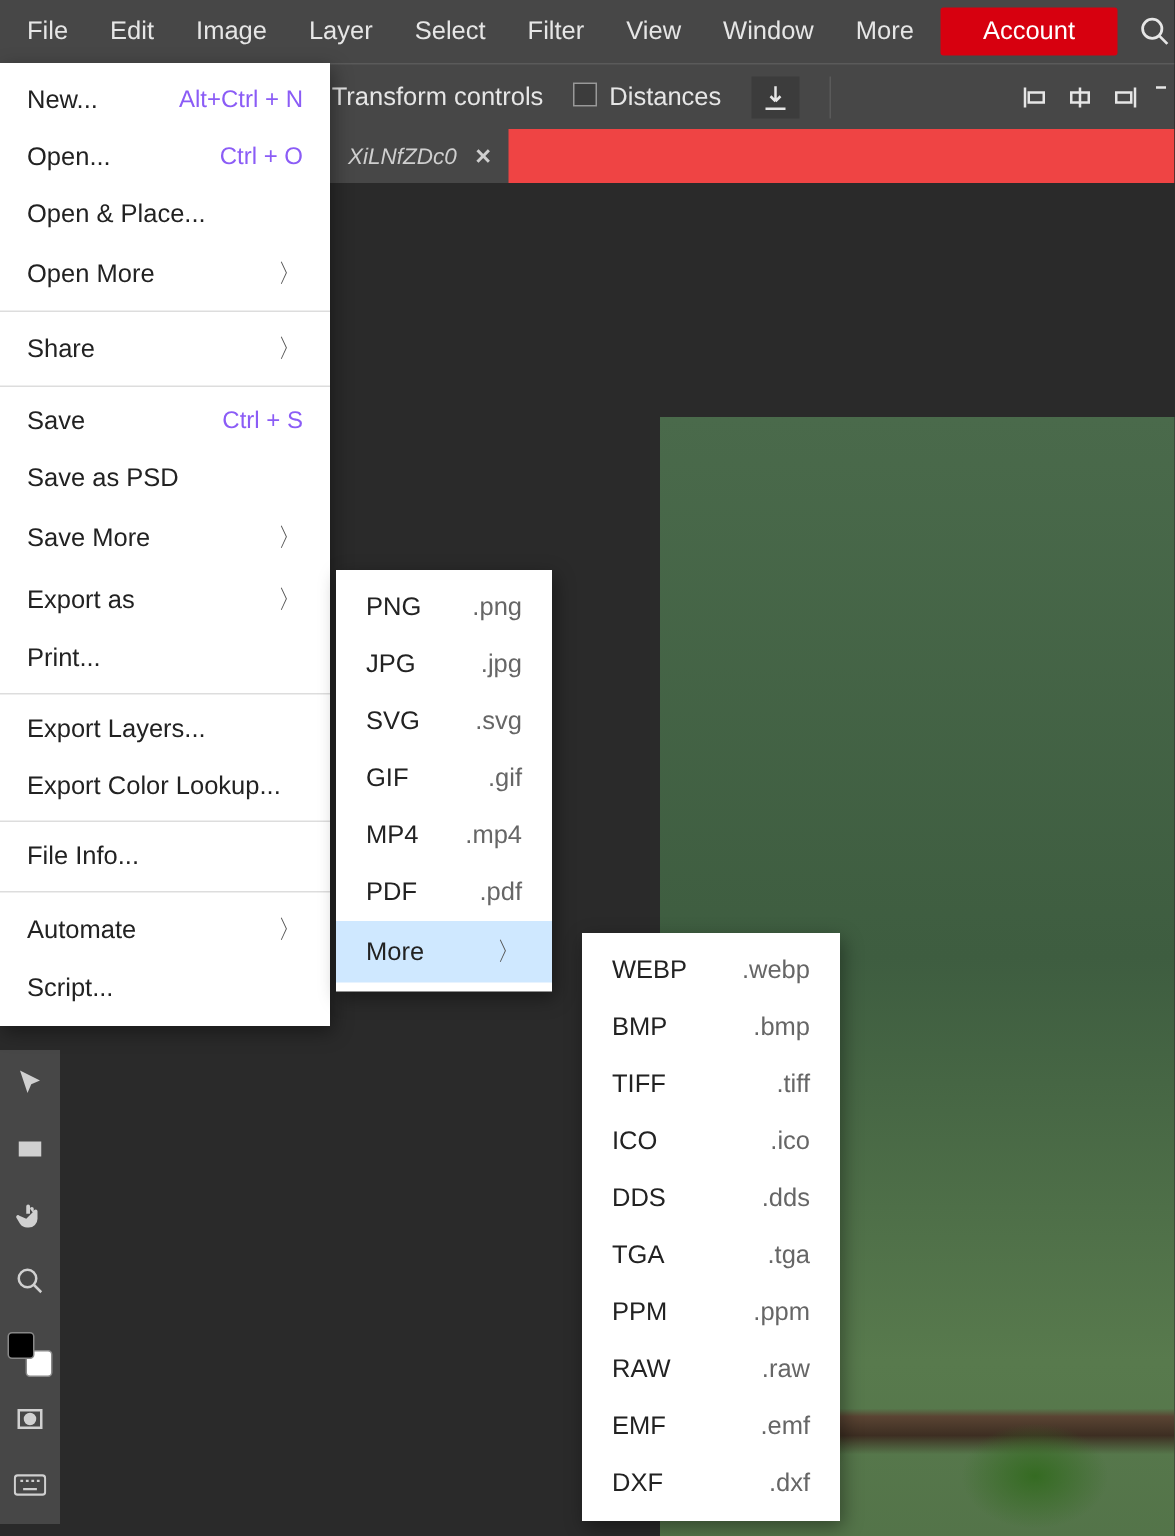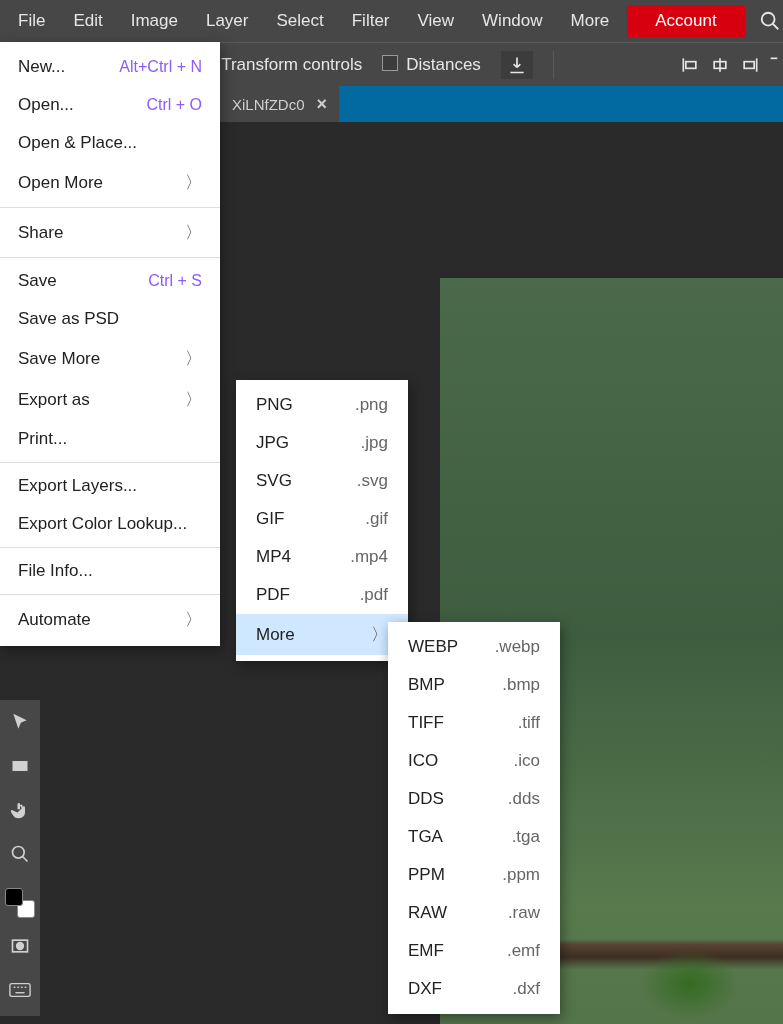--- a/index.html
+++ b/index.html
@@ -67,24 +67,25 @@
     display: flex; align-items: center; justify-content: center;
     background: #3c3c3c;
   }
   .align-icons { display: flex; gap: 8px; margin-left: auto; margin-right: 4px; }
   
   
   .tabbar {
     display: flex;
     align-items: center;
     height: 36px;
-    background: #0369a1;
+    background: #ef4444;
     padding-left: 220px;
     color: #cfcfcf;
     font-size: 15px;
+    font-style: italic;
   }
   .tab {
     display: flex;
     align-items: center;
     gap: 12px;
     padding: 8px 12px;
     background: #474747;
   }
   .tab .close { font-size: 18px; font-weight: bold; color: #cfcfcf; }
   
@@ -162,21 +163,21 @@
     padding: 9px 18px;
     cursor: pointer;
     white-space: nowrap;
   }
   .menu-item .shortcut { color: #8b5cf6; font-size: 16px; margin-left: 30px; }
   .menu-item .arrow { color: #555; font-size: 17px; margin-left: 30px; font-family: monospace; }
   .menu-sep { height: 1px; background: #ddd; margin: 4px 0; }
   .menu-item.highlight { background: #cfe8ff; }
   
   .menu.file { left: 0; top: 42px; width: 220px; }
-  .menu.export { left: 236px; top: 380px; width: 172px; }
+  .menu.export { left: 224px; top: 380px; width: 144px; }
   .menu.more { left: 388px; top: 622px; width: 172px; }
   .menu.export .menu-item, .menu.more .menu-item { padding: 9px 20px; }
   .menu .ext { color: #666; }
   
 </style>
 </head>
 <body>
 
 <div class="menubar">
   <div class="menubar-item">File</div>
@@ -360,20 +361,23 @@
   </div>
   <div class="menu-sep"></div>
   <div class="menu-item">
     <span>File Info...</span>
   </div>
   <div class="menu-sep"></div>
   <div class="menu-item">
     <span>Automate</span>
     <span class="arrow">〉</span>
   </div>
+  <div class="menu-item">
+    <span>Script...</span>
+  </div>
 </div>
 
 <div class="menu export">
   <div class="menu-item">
     <span>PNG</span>
     <span class="ext">.png</span>
   </div>
   <div class="menu-item">
     <span>JPG</span>
     <span class="ext">.jpg</span>

